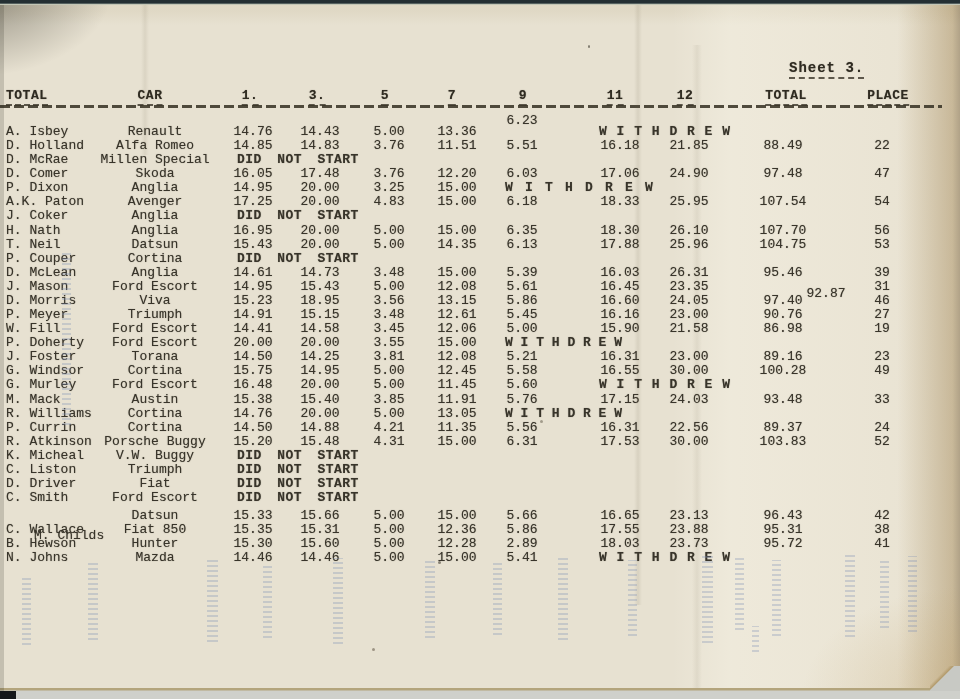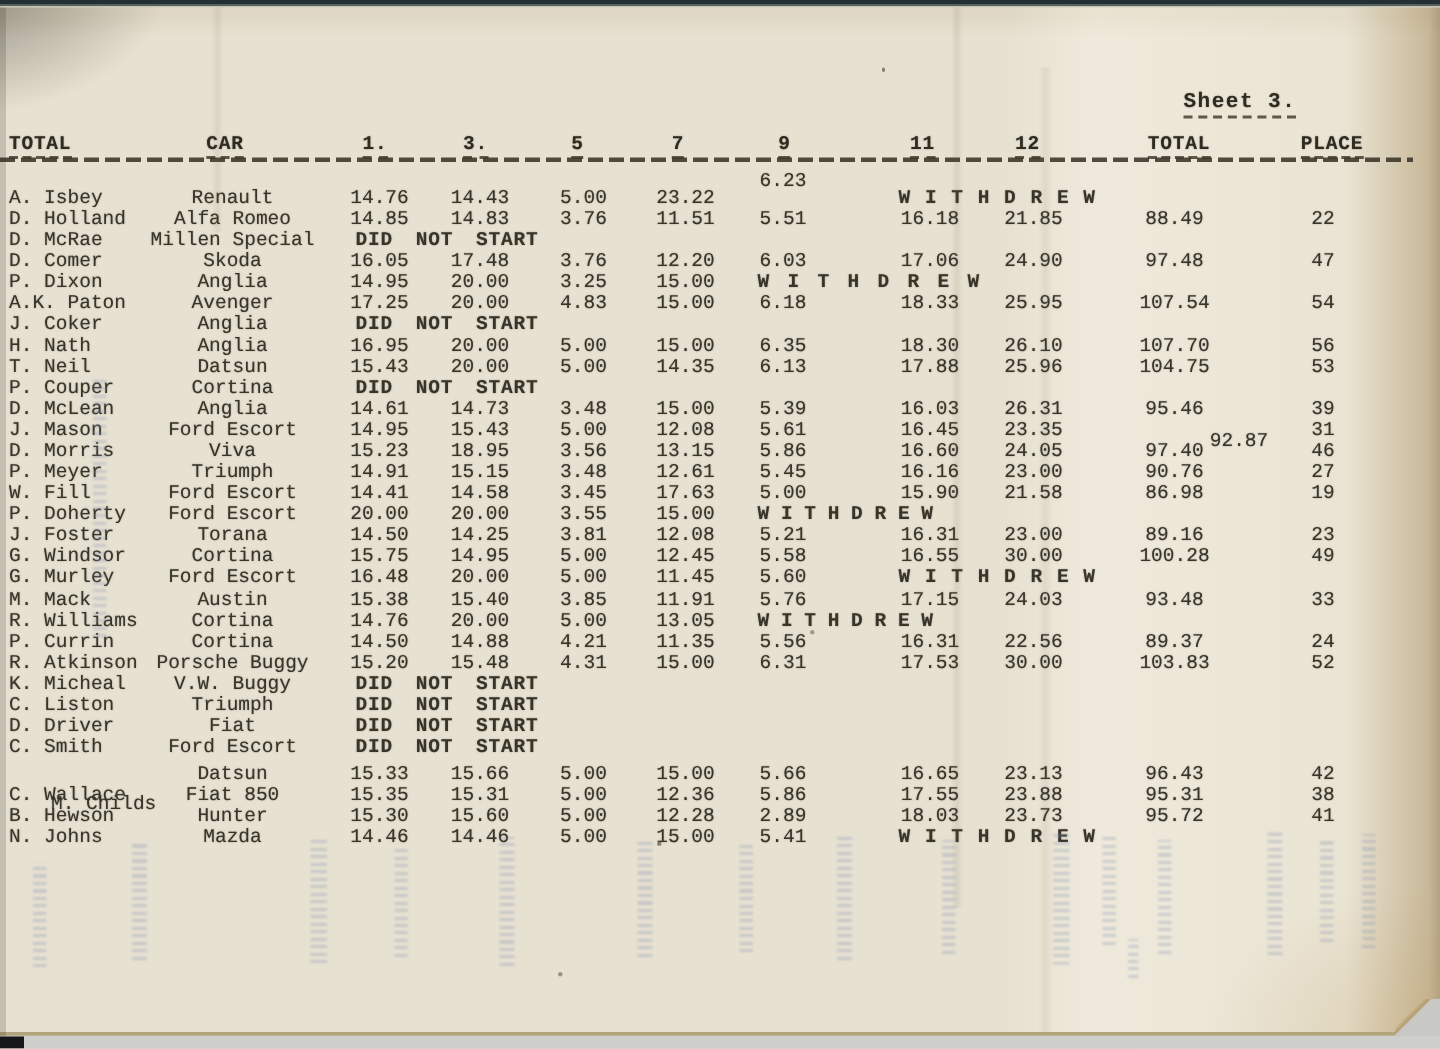--- a/index.html
+++ b/index.html
@@ -68,21 +68,21 @@
     <div class="hdr ctr" style="left:888px;top:83px;"><span class="u">PLACE</span></div>
 
     <div class="rule"></div>
 
     <div id="rows">
         <div class="cell " style="top: 119px; left: 6px;">A. Isbey</div>
         <div class="cell ctr" style="top: 119px; left: 155px;">Renault</div>
         <div class="cell num" style="top: 119px; left: 253px;">14.76</div>
         <div class="cell num" style="top: 119px; left: 320px;">14.43</div>
         <div class="cell num" style="top: 119px; left: 389px;">5.00</div>
-        <div class="cell num" style="top: 119px; left: 457px;">23.22</div>
+        <div class="cell num" style="top: 119px; left: 457px;">13.36</div>
         <div class="cell num" style="top: 108px; left: 522px;">6.23</div>
         <div class="cell wd w9" style="top: 119px; left: 599px;">W I T H D R E W</div>
         <div class="cell " style="top: 133.08px; left: 6px;">D. Holland</div>
         <div class="cell ctr" style="top: 133.08px; left: 155px;">Alfa Romeo</div>
         <div class="cell num" style="top: 133.08px; left: 253px;">14.85</div>
         <div class="cell num" style="top: 133.08px; left: 320px;">14.83</div>
         <div class="cell num" style="top: 133.08px; left: 389px;">3.76</div>
         <div class="cell num" style="top: 133.08px; left: 457px;">11.51</div>
         <div class="cell num" style="top: 133.08px; left: 522px;">5.51</div>
         <div class="cell num" style="top: 133.08px; left: 620px;">16.18</div>
@@ -191,21 +191,21 @@
         <div class="cell num" style="top: 302.04px; left: 522px;">5.45</div>
         <div class="cell num" style="top: 302.04px; left: 620px;">16.16</div>
         <div class="cell num" style="top: 302.04px; left: 689px;">23.00</div>
         <div class="cell num" style="top: 302.04px; left: 783px;">90.76</div>
         <div class="cell num" style="top: 302.04px; left: 882px;">27</div>
         <div class="cell " style="top: 316.12px; left: 6px;">W. Fill</div>
         <div class="cell ctr" style="top: 316.12px; left: 155px;">Ford Escort</div>
         <div class="cell num" style="top: 316.12px; left: 253px;">14.41</div>
         <div class="cell num" style="top: 316.12px; left: 320px;">14.58</div>
         <div class="cell num" style="top: 316.12px; left: 389px;">3.45</div>
-        <div class="cell num" style="top: 316.12px; left: 457px;">17.63</div>
+        <div class="cell num" style="top: 316.12px; left: 457px;">12.06</div>
         <div class="cell num" style="top: 316.12px; left: 522px;">5.00</div>
         <div class="cell num" style="top: 316.12px; left: 620px;">15.90</div>
         <div class="cell num" style="top: 316.12px; left: 689px;">21.58</div>
         <div class="cell num" style="top: 316.12px; left: 783px;">86.98</div>
         <div class="cell num" style="top: 316.12px; left: 882px;">19</div>
         <div class="cell " style="top: 330.2px; left: 6px;">P. Doherty</div>
         <div class="cell ctr" style="top: 330.2px; left: 155px;">Ford Escort</div>
         <div class="cell num" style="top: 330.2px; left: 253px;">20.00</div>
         <div class="cell num" style="top: 330.2px; left: 320px;">20.00</div>
         <div class="cell num" style="top: 330.2px; left: 389px;">3.55</div>

